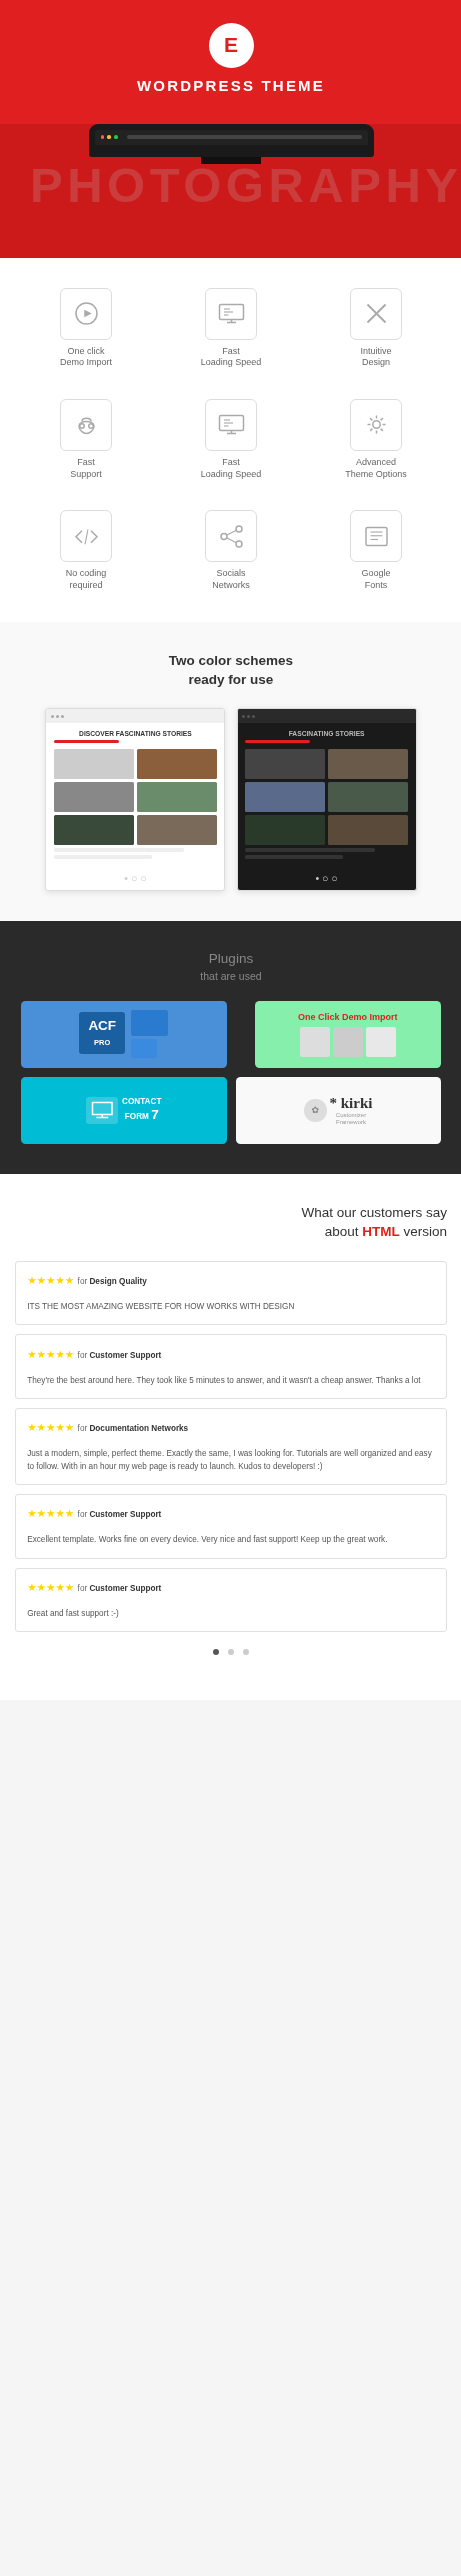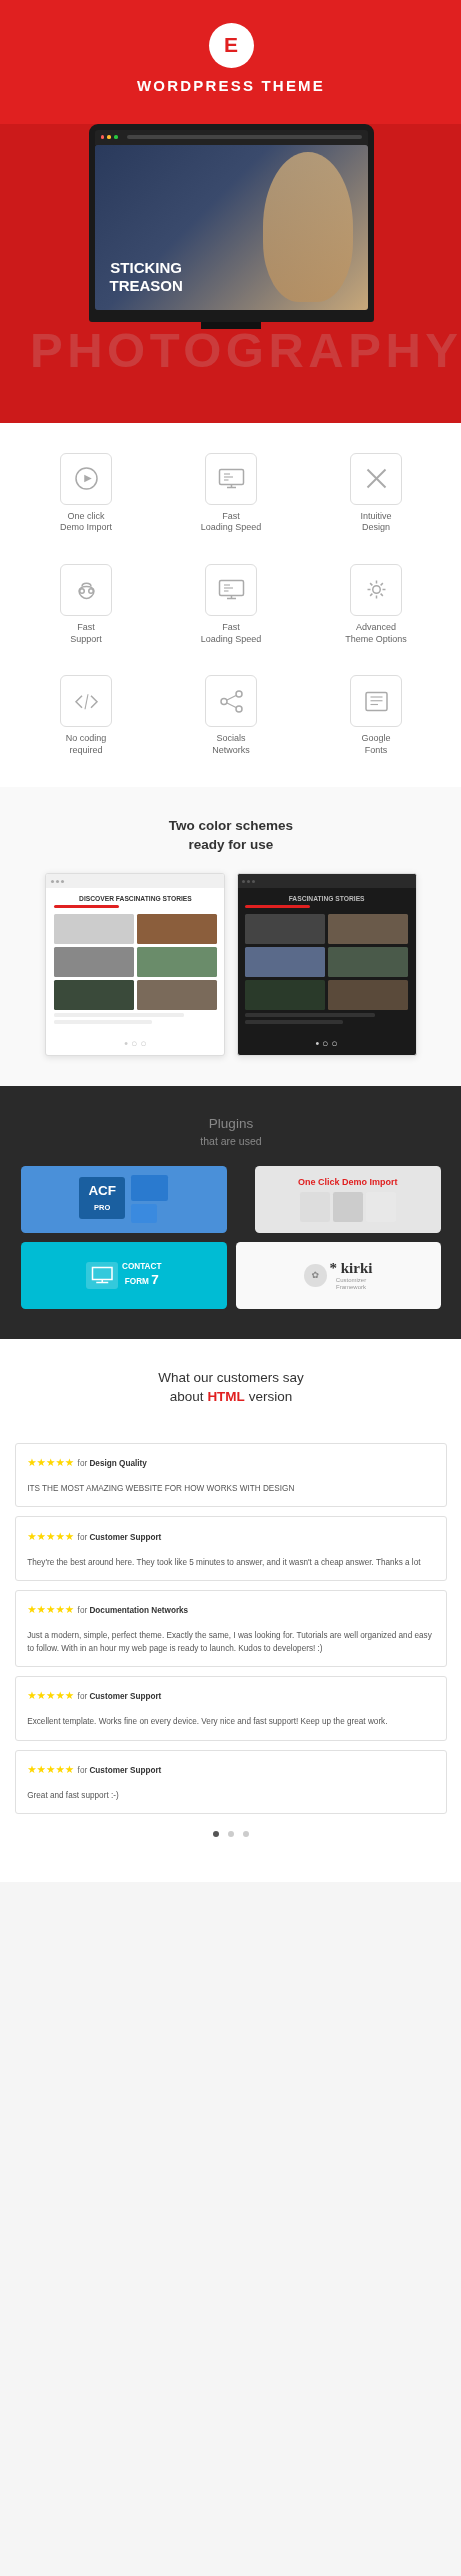--- a/index.html
+++ b/index.html
@@ -217,21 +217,21 @@
       display: flex; align-items: center; justify-content: center;
       position: relative;
     }
     .plugin-acf {
       background: #4a90d9;
     }
     .plugin-acf-inner {
       display: flex; align-items: center; gap: 6px; padding: 7.5px;
     }
     .plugin-oneclic {
-      background: #e5e5e5;
+      background: #86efac;
       padding: 6px;
       margin-left: 19px;
     }
     .plugin-contactform {
       background: #00bcd4;
       display: flex; align-items: center; justify-content: center; gap: 6px;
     }
     .plugin-kirki {
       background: #f9f9f9;
       display: flex; align-items: center; justify-content: center; padding: 6px;
@@ -240,22 +240,23 @@
     
     .customers-section {
       background: white;
       padding: 30px 15px;
       text-align: center;
     }
     .customers-title {
       font-size: 13.5px;
       font-weight: normal;
       color: #333;
-      margin-bottom: 36px;
+      margin-bottom: 19px;
       line-height: 1.4;
+      text-align: right;
     }
     .customers-title .html-highlight {
       color: #e02020;
       font-weight: bold;
     }
     .review-card {
       background: white;
       border: 0.7px solid #e0e0e0;
       border-radius: 3px;
       padding: 11.2px;
@@ -318,29 +319,20 @@
   <div class="header-title">WORDPRESS THEME</div>
 </div>
 
 <div class="laptop-section">
   <div class="laptop-mockup">
     <div class="laptop-topbar">
       <div class="topbar-dot r"></div>
       <div class="topbar-dot y"></div>
       <div class="topbar-dot g"></div>
       <div class="topbar-bar"></div>
-    </div>
-    <div class="laptop-screen">
-      <div class="laptop-screen-img">
-        <div class="face-silhouette"></div>
-        <div>
-          <div class="laptop-overlay-text">STICKING</div>
-          <div class="laptop-overlay-text">TREASON</div>
-        </div>
-      </div>
     </div>
   </div>
   <div class="laptop-base"></div>
   <div class="laptop-stand"></div>
   <div class="photography-text">PHOTOGRAPHY</div>
 </div>
 
 <div class="features-section">
   <div class="features-grid">
 

